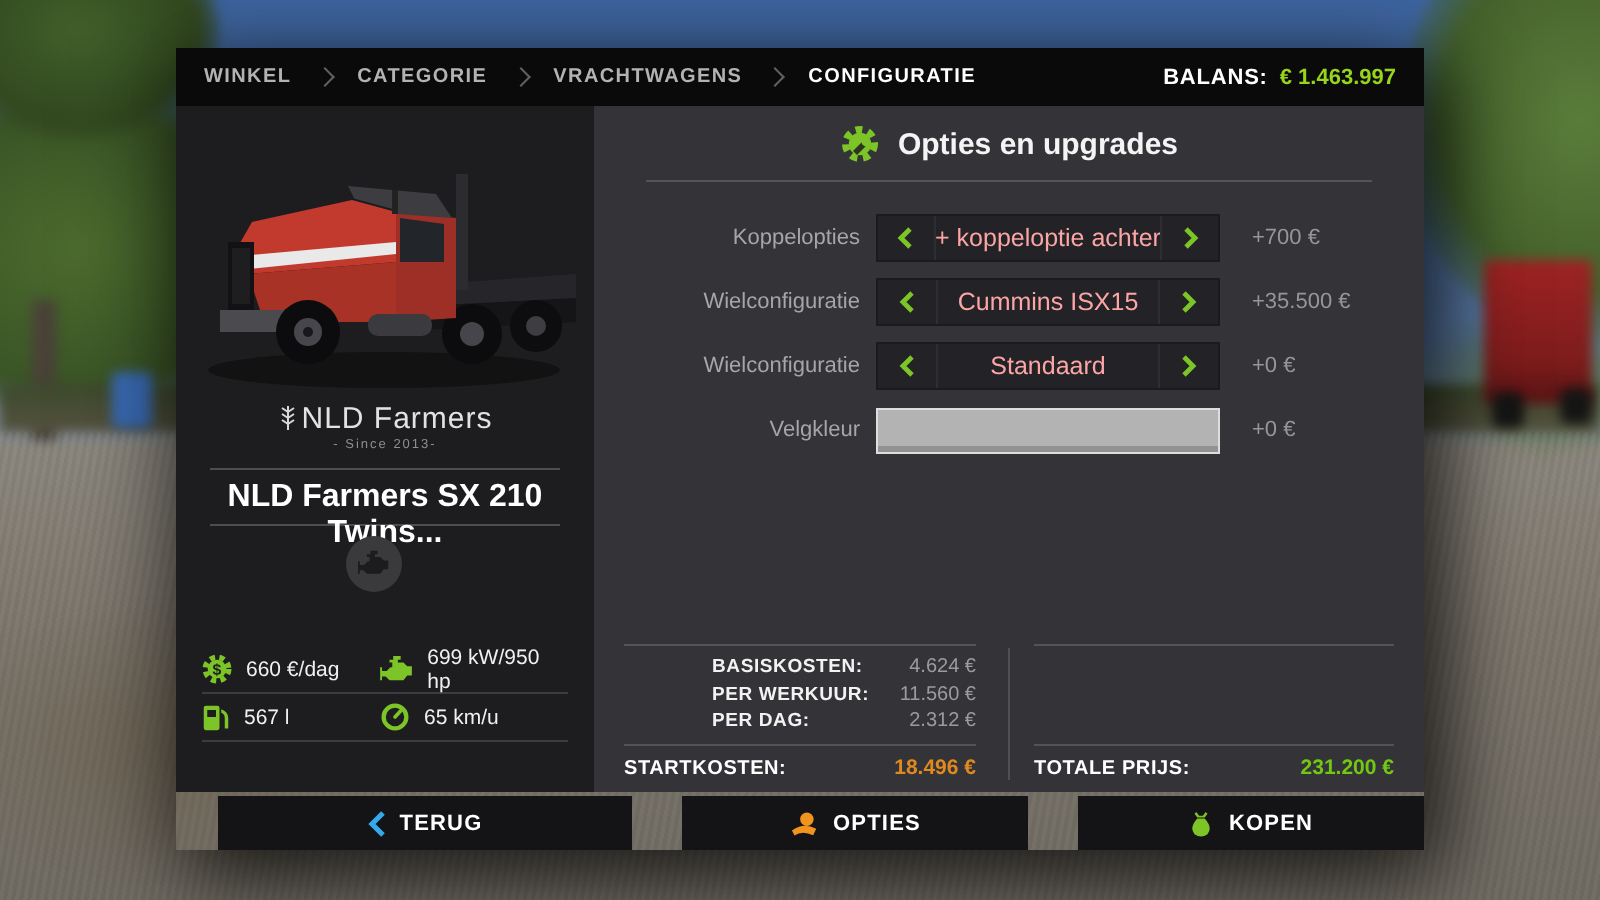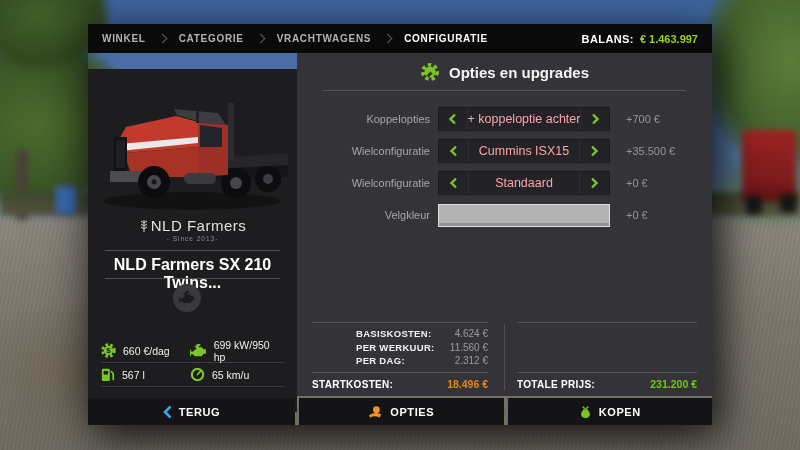--- a/index.html
+++ b/index.html
@@ -13,21 +13,21 @@
   #dialog{position:absolute;left:88px;top:24px;width:624px;height:401px;box-shadow:0 10px 45px rgba(0,0,0,.65), 14px 10px 30px rgba(0,0,0,.4);}
   #topbar{position:absolute;left:0;top:0;width:624px;height:29px;background:#0a0a0b;display:flex;align-items:center;padding:0 14px;box-sizing:border-box;}
   .crumbs{display:flex;align-items:center;gap:11px;}
   .crumb{color:#b3b3b5;font-size:10px;font-weight:bold;letter-spacing:.7px;cursor:pointer;}
   .crumb.active{color:#ffffff;}
   .crumb-sep{width:6px;height:6px;border-top:1px solid #606062;border-right:1px solid #606062;transform:rotate(45deg);margin:0 2px;}
   .balance{margin-left:auto;font-size:11px;font-weight:bold;display:flex;gap:6px;align-items:center;}
   .balance .lab{color:#ffffff;letter-spacing:.4px;}
   .balance .val{color:#97d41c;}
   #body{position:absolute;left:0;top:29px;width:624px;height:343px;}
-  #left-panel{position:absolute;left:0;top:16px;width:209px;height:343px;background:#1d1d20;}
+  #left-panel{position:absolute;left:0;top:0;width:209px;height:343px;background:#1d1d20;}
   #right-panel{position:absolute;left:209px;top:0;width:415px;height:343px;background:#343438;}
   
   .truck-wrap{position:absolute;left:4px;top:16px;width:200px;height:130px;}
   .brand{position:absolute;top:148px;left:0;width:100%;text-align:center;color:#e2e2e2;font-size:15px;letter-spacing:.5px;}
   .brand svg{vertical-align:-2px;margin-right:2px;}
   .brand-sub{position:absolute;top:166px;left:0;width:100%;text-align:center;color:#8e8e90;font-size:6.5px;letter-spacing:1px;}
   .lp-div{position:absolute;left:17px;right:17px;height:1px;background:rgba(255,255,255,.22);}
   .vehicle-name{position:absolute;top:187px;left:0;width:100%;text-align:center;color:#ffffff;font-weight:bold;font-size:16px;}
   .engine-btn{position:absolute;left:85px;top:215px;width:28px;height:28px;border-radius:50%;background:#3a3a3d;display:flex;align-items:center;justify-content:center;cursor:pointer;}
   .stats{position:absolute;left:13px;right:13px;top:270px;}
@@ -59,21 +59,21 @@
   .sum-row .lab{color:#f2f2f2;font-weight:bold;font-size:9.5px;letter-spacing:.3px;}
   .sum-row .val{color:#9b9b9e;font-size:10px;}
   .sum-div2{position:absolute;top:50px;left:0;right:0;height:1px;background:rgba(255,255,255,.16);}
   .sum-total{position:absolute;top:56px;left:0;right:0;display:flex;justify-content:space-between;align-items:center;}
   .sum-total .lab{color:#ffffff;font-weight:bold;font-size:10px;letter-spacing:.3px;}
   .sum-total .val{font-weight:bold;font-size:10.5px;}
   .val-orange{color:#e0891f;}
   .val-green{color:#72c713;}
   
   #btnbar{position:absolute;left:0;top:374px;width:624px;height:27px;display:flex;gap:4px;}
-  .gbtn{background:#141417;display:flex;align-items:center;justify-content:center;gap:7px;color:#ffffff;font-size:11px;font-weight:bold;letter-spacing:.6px;cursor:pointer;}
+  .gbtn{background:#141417;display:flex;align-items:center;justify-content:center;gap:7px;color:#ffffff;font-size:11px;font-weight:bold;letter-spacing:.6px;cursor:pointer;margin-left:21px;}
   .gbtn.back{width:207px;}
   .gbtn.mid{flex:1;}
 </style>
 </head>
 <body>
 
 <div id="stage">
 
   <div class="bg blur tree" style="left:-60px;top:40px;width:200px;height:170px;background:radial-gradient(ellipse at center,#4c6c2e 0%,#3a5426 60%,transparent 75%);"></div>
   <div class="bg blur tree" style="left:-30px;top:-40px;width:140px;height:110px;background:radial-gradient(ellipse at center,#41602a 0%,#32481f 60%,transparent 78%);"></div>

